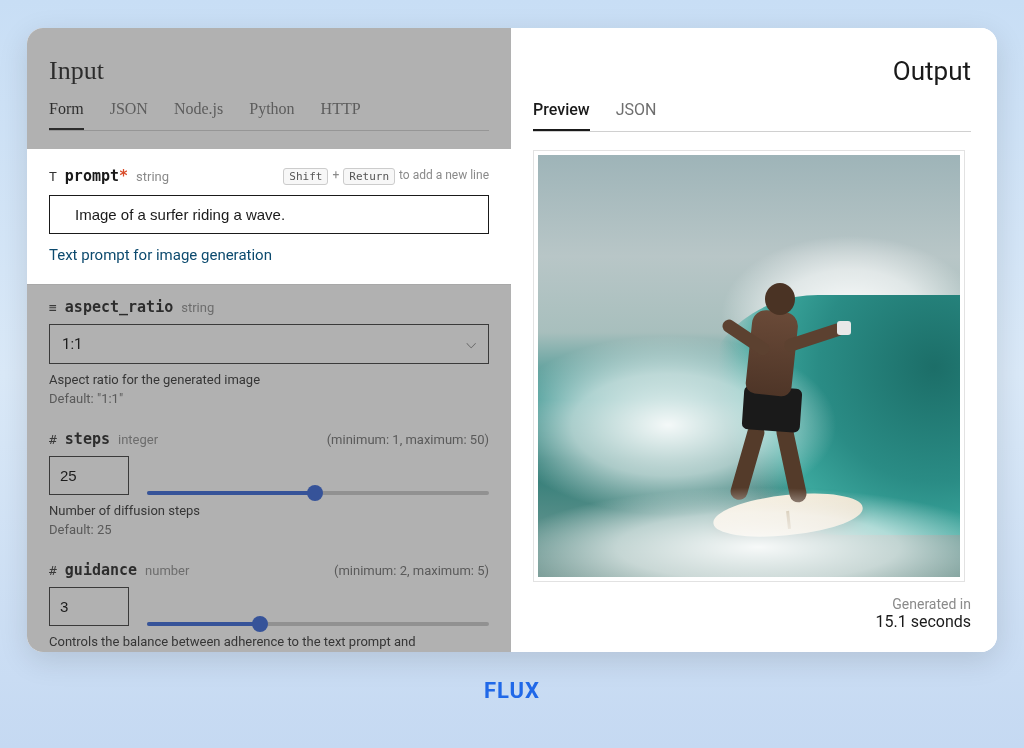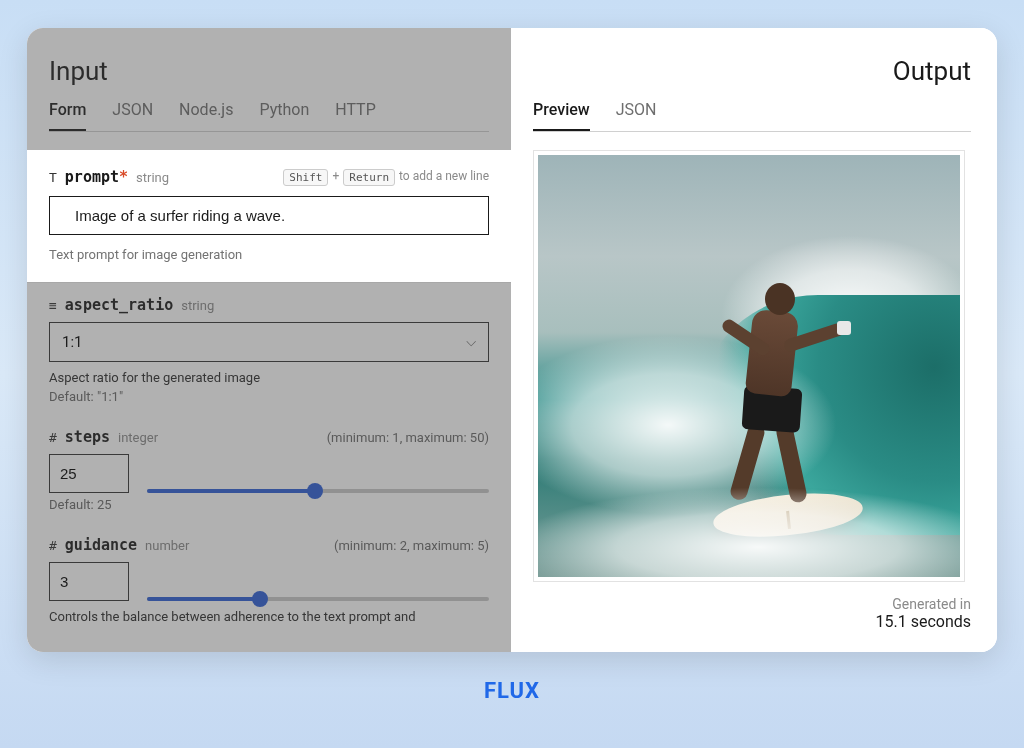--- a/index.html
+++ b/index.html
@@ -58,20 +58,21 @@
   border-bottom: 2px solid transparent;
 }
 .tab.active {
   color: #1a1a1a;
   border-bottom-color: #1a1a1a;
   font-weight: 500;
 }
 
 .input-header {
   padding: 28px 22px 0 22px;
+  font-family: Liberation Serif, serif;
 }
 
 .gray-overlay {
   position: absolute;
   inset: 0;
   background: rgba(70,70,70,0.42);
   pointer-events: none;
   z-index: 2;
 }
 
@@ -126,22 +127,22 @@
 }
 .text-input {
   width: 100%;
   border: 1.5px solid #1a1a1a;
   padding: 10px 25px;
   font-size: 15px;
   color: #1a1a1a;
   outline: none;
 }
 .field-desc {
-  font-size: 13px;
-  color: #737373;
+  font-size: 15px;
+  color: #0c4a6e;
   margin-top: 12px;
 }
 .rest-fields {
   position: relative;
   z-index: 1;
   padding: 14px 22px 0 22px;
 }
 .form-group { margin-bottom: 24px; }
 .select-box {
   width: 100%;
@@ -403,20 +404,21 @@
           </div>
           <span class="minmax">(minimum: 1, maximum: 50)</span>
         </div>
         <div class="range-row">
           <input class="num-box" value="25" style="">
           <div class="slider-track">
             <div class="slider-fill" style="width:49%"></div>
             <div class="slider-thumb" style="left:49%"></div>
           </div>
         </div>
+        <div class="desc-line">Number of diffusion steps</div>
         <div class="default-line">Default: 25</div>
       </div>
 
       <div class="form-group" style="margin-bottom:0;">
         <div class="fh-row2">
           <div class="field-label-wrap">
             <span class="type-icon">#</span>
             <span class="field-name">guidance</span>
             <span class="field-type">number</span>
           </div>

